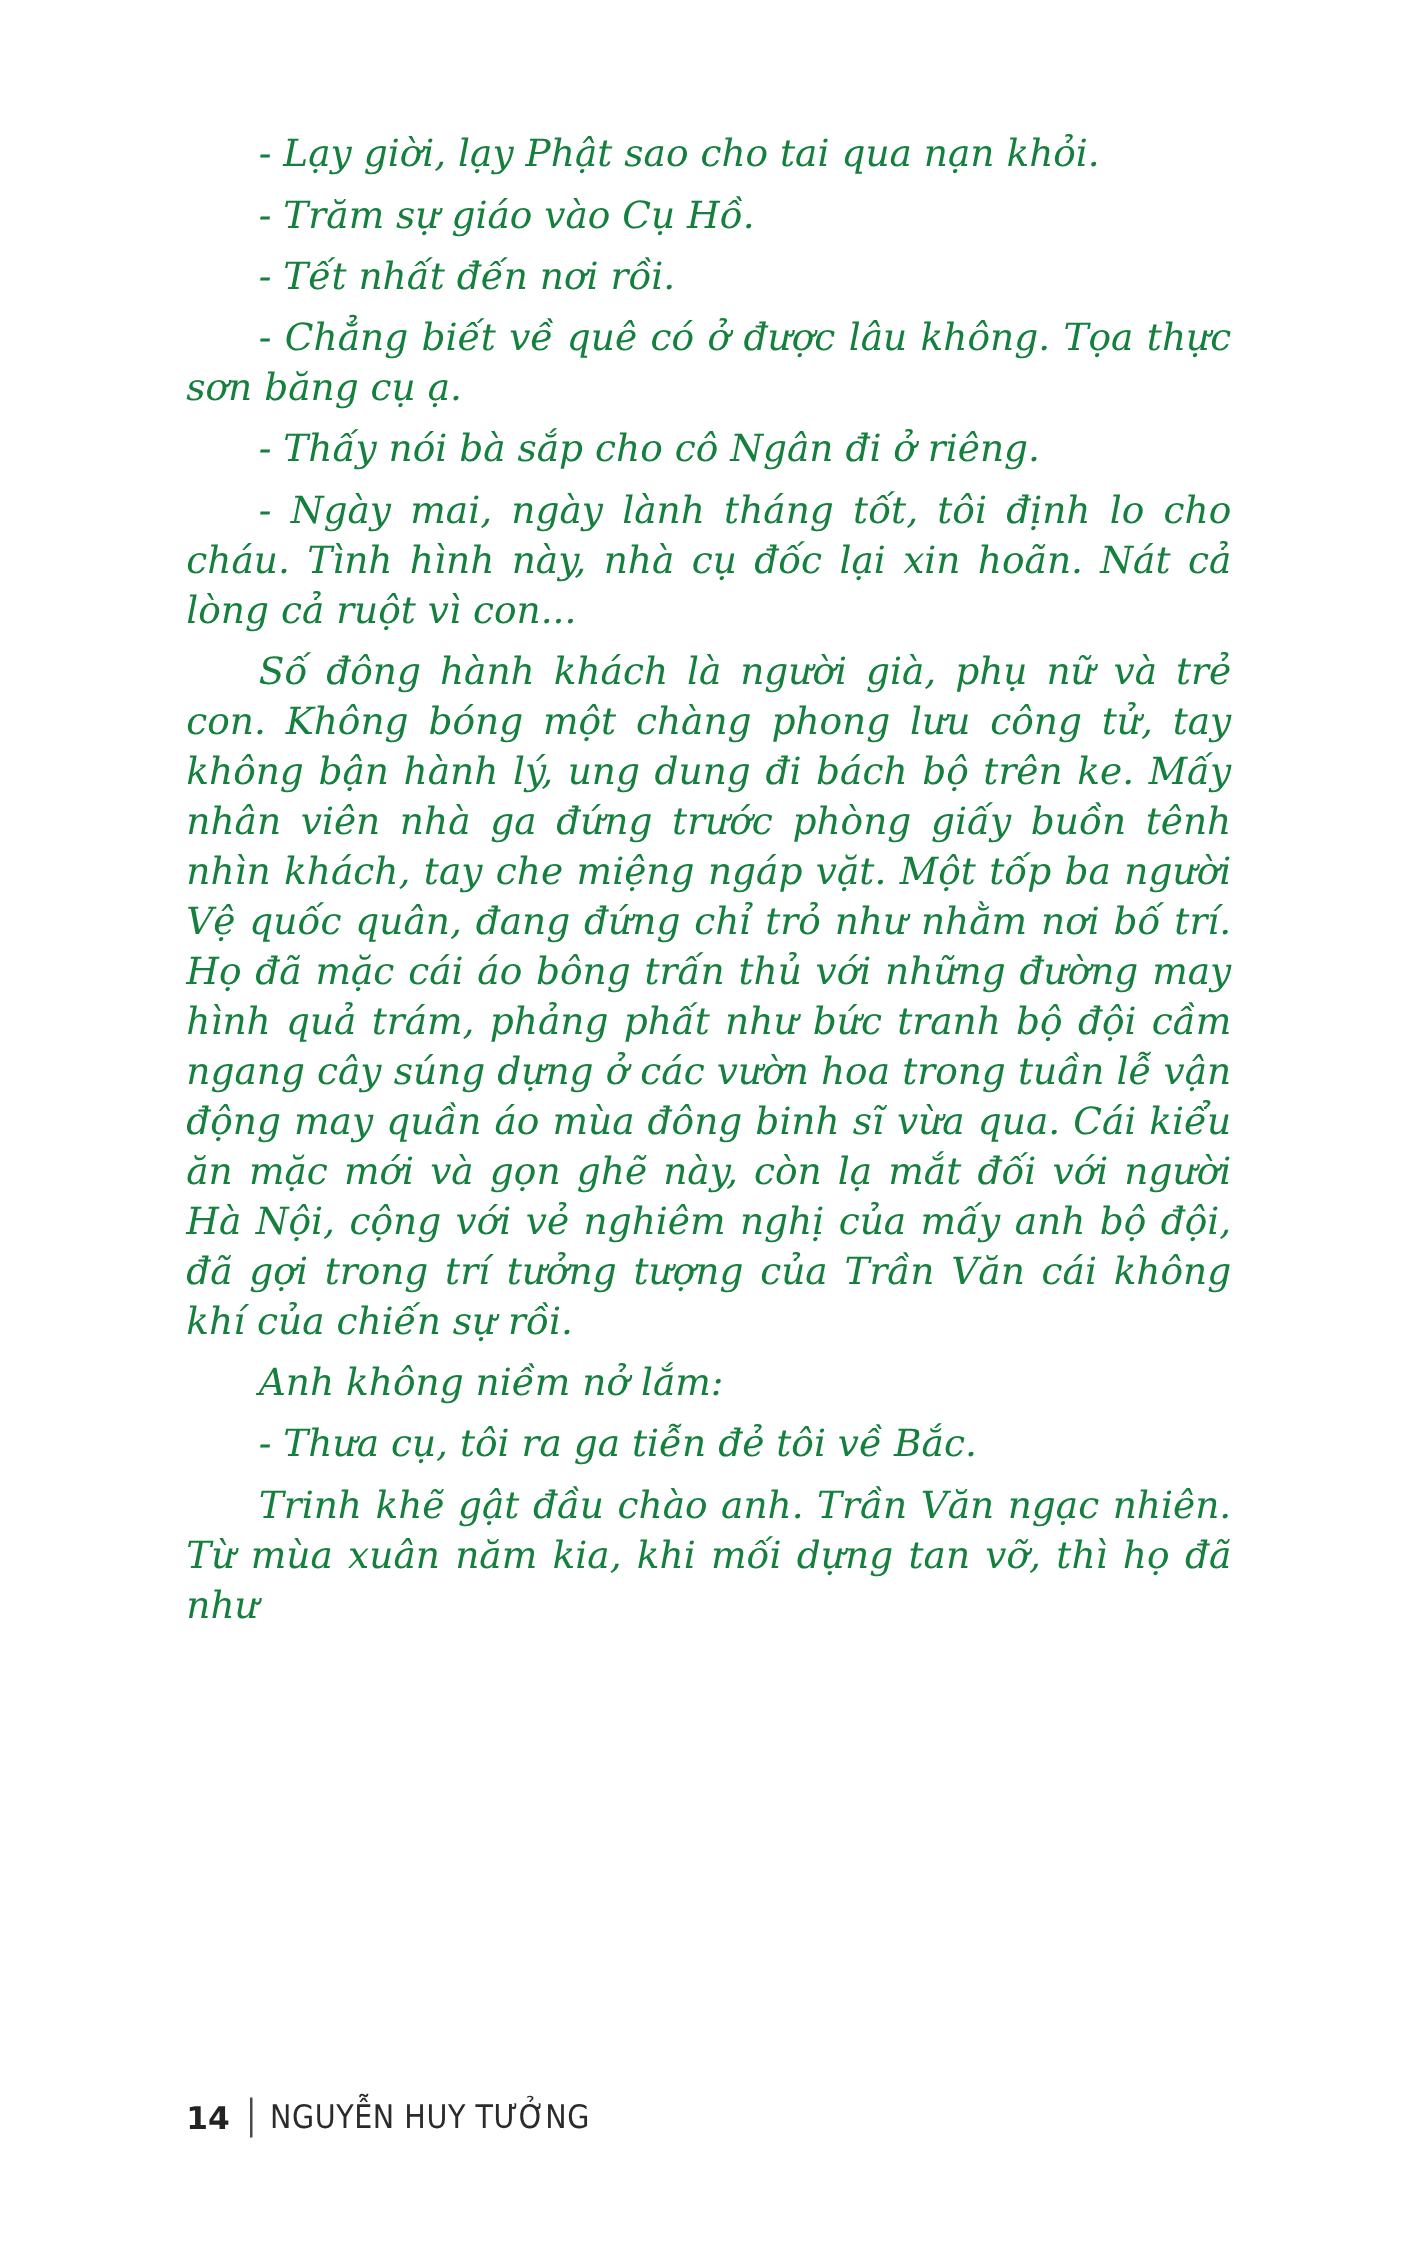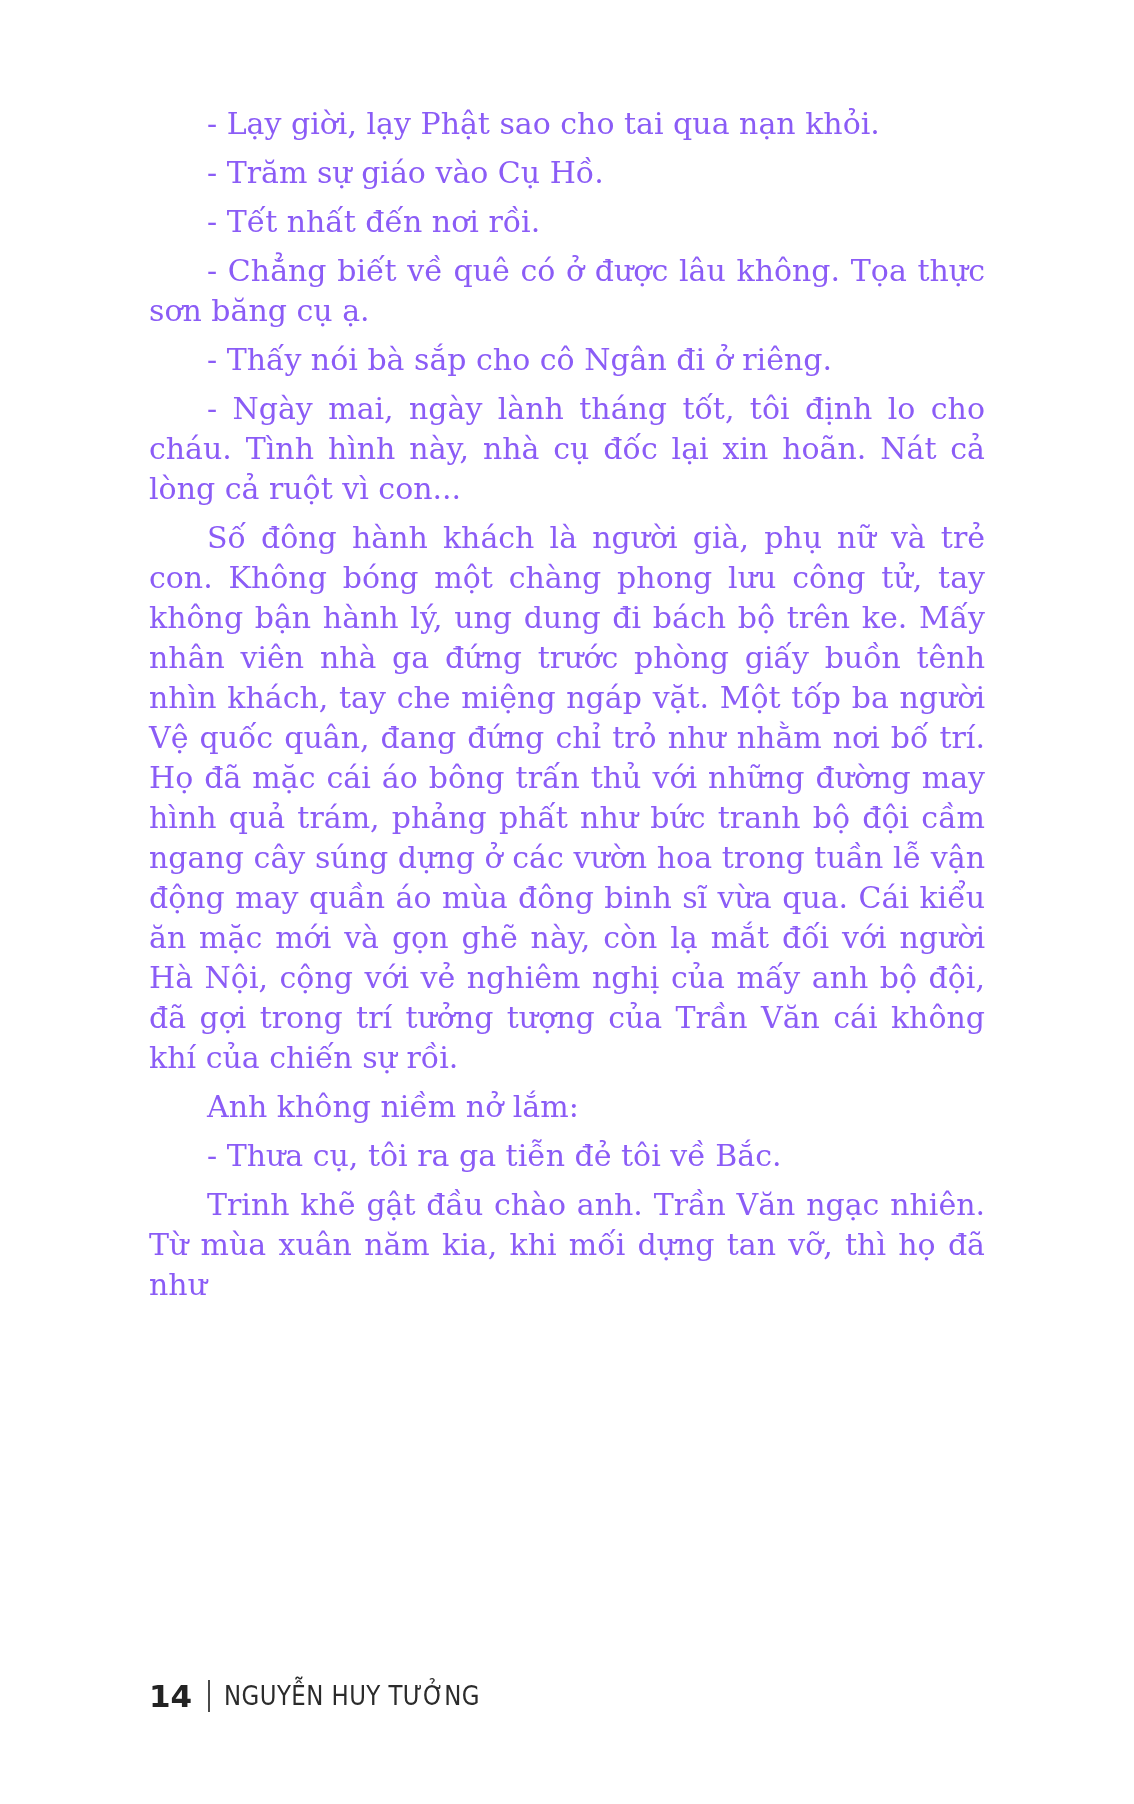--- a/index.html
+++ b/index.html
@@ -17,39 +17,40 @@
     box-sizing: border-box;
   }
   .text-block {
     position: absolute;
     left: 149px;
     top: 104px;
     width: 836px;
     font-family: "DejaVu Serif", "Liberation Serif", serif;
     font-size: 30px;
     line-height: 40px;
-    color: #8b5cf6;
+    color: #15803d;
+    font-style: italic;
   }
   .text-block p {
     margin: 0 0 9px 0;
     text-indent: 58px;
     text-align: justify;
   }
   .footer {
     position: absolute;
     left: 149px;
     top: 1678px;
     display: flex;
     align-items: center;
     color: #2b2b2b;
   }
   .footer .pagenum {
     font-family: "DejaVu Sans", "Liberation Sans", sans-serif;
     font-weight: bold;
-    font-size: 31px;
+    font-size: 25px;
     color: #232323;
   }
   .footer .divider {
     width: 2px;
     height: 32px;
     background: #4a4a4a;
     margin: 0 14px 0 16px;
   }
   .footer .author {
     font-family: "DejaVu Sans", "Liberation Sans", sans-serif;

